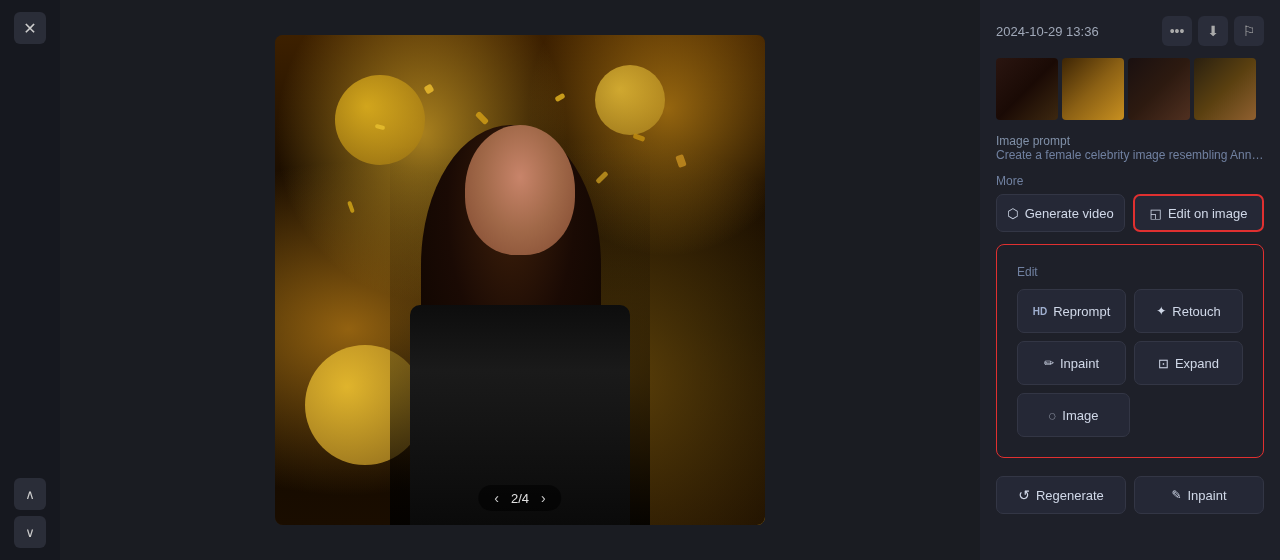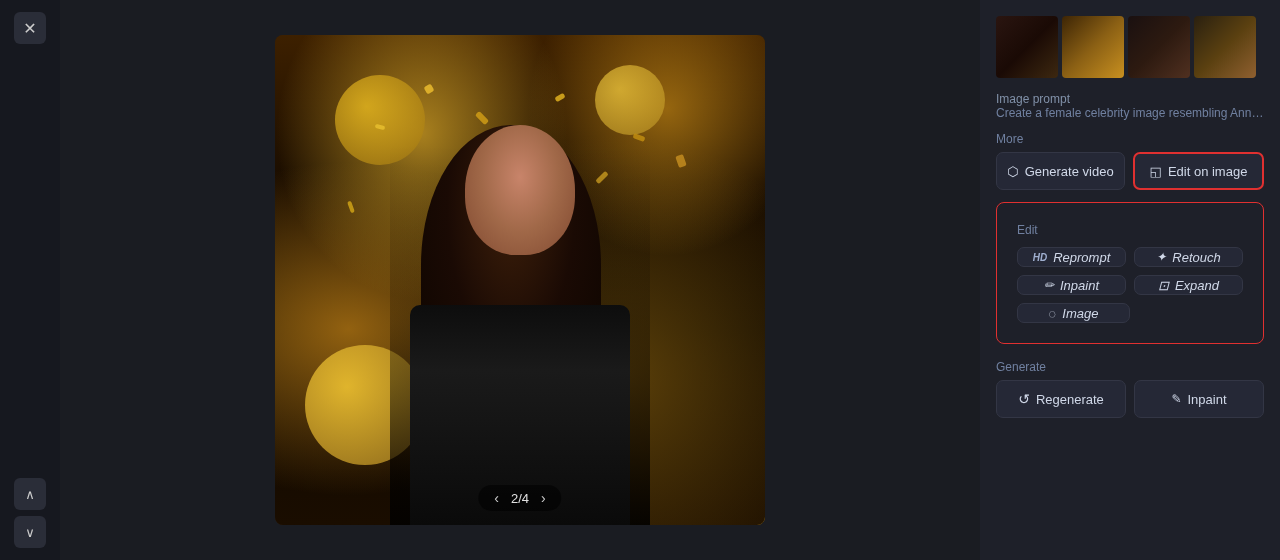--- a/index.html
+++ b/index.html
@@ -264,33 +264,32 @@
       margin-bottom: 10px;
     }
 
     .edit-grid {
       display: grid;
       grid-template-columns: 1fr 1fr;
       gap: 8px;
     }
 
     .edit-item-btn {
-      height: 20px;
+      height: 44px;
       background: #252836;
       border: 1px solid #333645;
       border-radius: 7px;
       color: #d0d8e8;
       cursor: pointer;
       display: flex;
       align-items: center;
       justify-content: center;
       gap: 6px;
       font-size: 13px;
       font-weight: 500;
-      font-style: italic;
     }
 
     .edit-item-btn.full-width {
       grid-column: 1 / -1;
       width: 50%;
     }
 
     
     .generate-label {
       font-size: 12px;
@@ -355,20 +354,34 @@
       </span>
       <button class="image-nav-btn">
         <span>›</span>
       </button>
     </div>
   </div>
 </div>
 
 <div class="right-panel">
 
+  <div class="panel-header">
+    <span class="timestamp">2024-10-29 13:36</span>
+    <div class="header-actions">
+      <button class="icon-btn">
+        <span>•••</span>
+      </button>
+      <button class="icon-btn">
+        <span>⬇</span>
+      </button>
+      <button class="icon-btn">
+        <span>⚐</span>
+      </button>
+    </div>
+  </div>
 
   <div class="thumbnail-strip">
     <div class="thumbnail thumb-1"></div>
     <div class="thumbnail thumb-2"></div>
     <div class="thumbnail thumb-3"></div>
     <div class="thumbnail thumb-4"></div>
   </div>
 
   <div>
     <div class="image-prompt-label">Image prompt</div>
@@ -409,21 +422,20 @@
         <span>Expand</span>
       </button>
       <button class="edit-item-btn full-width">
         <span style="font-size:13px;">◌</span>
         <span>Image</span>
       </button>
     </div>
   </div>
 
   <div>
-    <div class="generate-label">Generate</div>
     <div class="generate-row" style="margin-top:6px;">
       <button class="action-btn">
         <span style="font-size:14px;">↺</span>
         <span>Regenerate</span>
       </button>
       <button class="action-btn">
         <span style="font-size:12px;">✎</span>
         <span>Inpaint</span>
       </button>
     </div>

